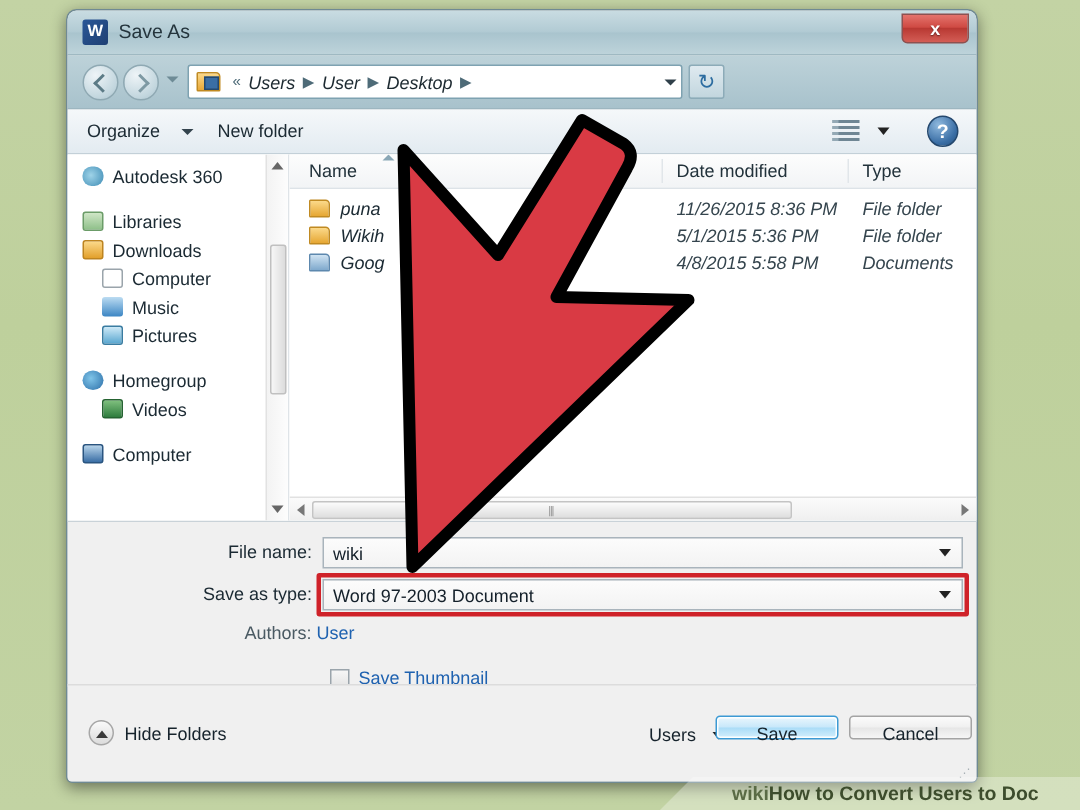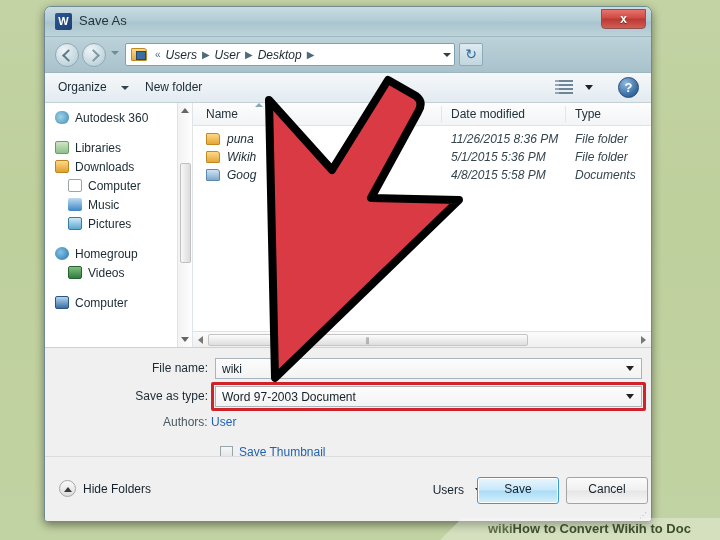--- a/index.html
+++ b/index.html
@@ -373,21 +373,21 @@
     font-size: 12px; color: #16232c; cursor: pointer;
   }
   .tools-caret {
     position: absolute; right: 168px; top: 31px;
     width: 0; height: 0;
     border-left: 4px solid transparent; border-right: 4px solid transparent;
     border-top: 5px solid #222;
   }
   .btn {
     position: absolute; top: 20px;
-    width: 82px; height: 27px;
+    width: 82px; height: 16px;
     font-size: 12px; color: #16232c;
     text-align: center; line-height: 23px;
     border-radius: 3px; cursor: pointer;
   }
   #save-btn {
     right: 92px;
     background: linear-gradient(180deg,#eaf6fd 0%,#c8e8fa 48%,#aadcf7 52%,#d4effd 100%);
     border: 1px solid #3c9ad4;
     box-shadow: inset 0 0 0 1px #fdffff;
   }
@@ -610,15 +610,15 @@
 </div>
 
 <svg id="arrow" viewBox="0 0 250 340">
   <path d="M 140,22 L 168,38 Q 176,44 170,54 L 123,140 L 211,142 L 27,320 L 21,42 L 84,112 Z" fill="#d93a44" stroke="#000" stroke-width="8" stroke-linejoin="round"></path>
 </svg>
 
 <div id="watermark">
   <div class="wm-tri"></div>
   <div class="wm-bg"></div>
   <div class="wm-text">
-    <span class="light">wiki</span><b>How</b><b> to Convert Wikih to Doc</b>
+    <span class="light">wiki</span><b>How</b><b> to Convert Users to Doc</b>
   </div>
 </div>
 
 </body></html>

